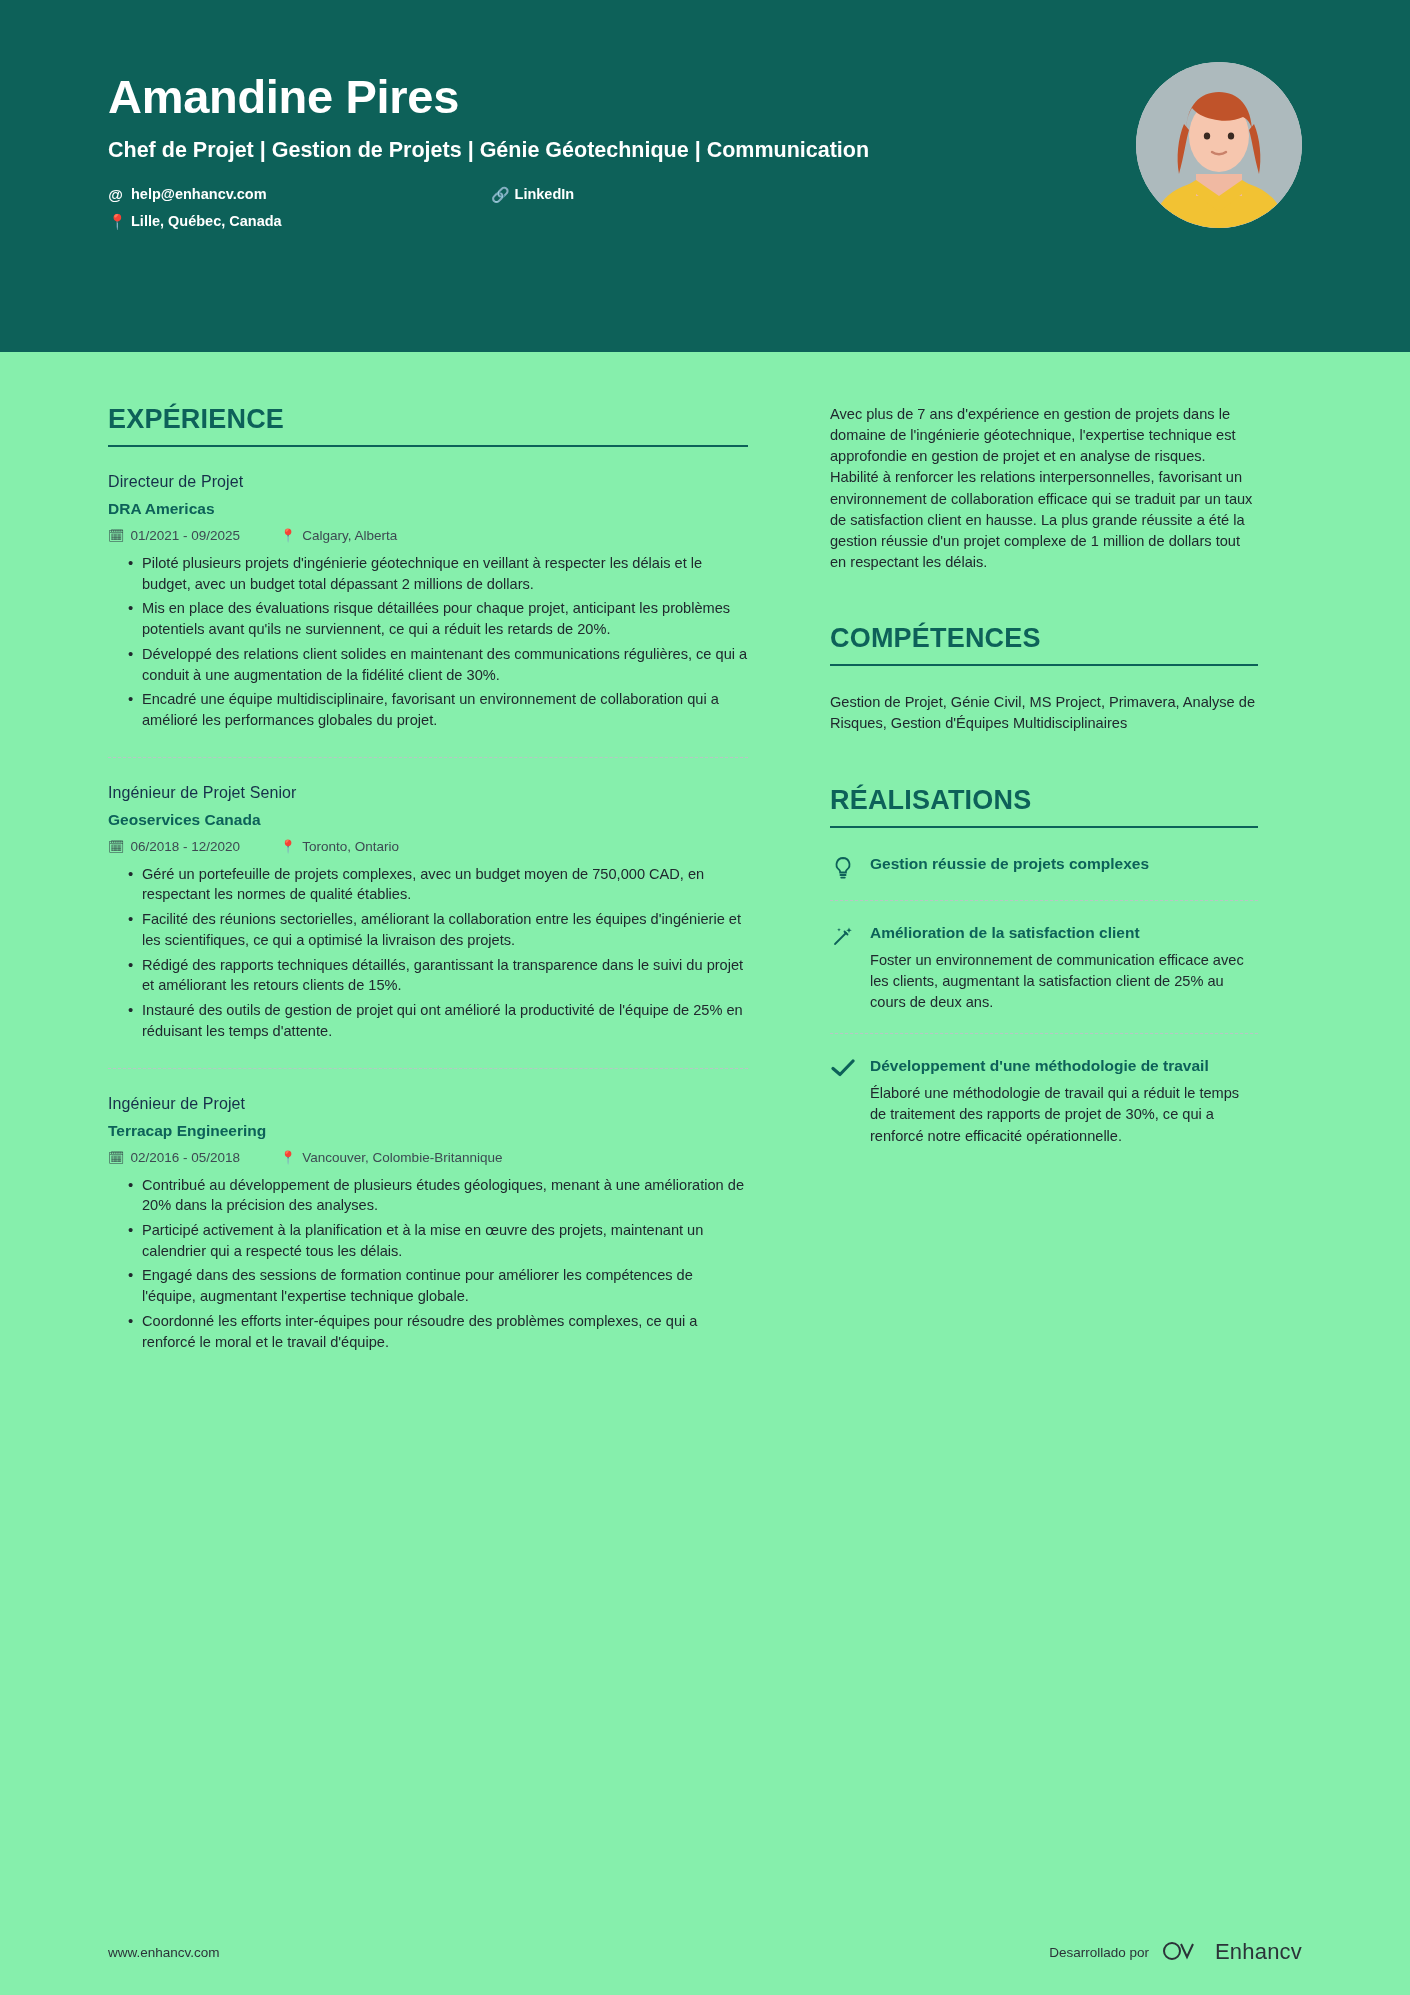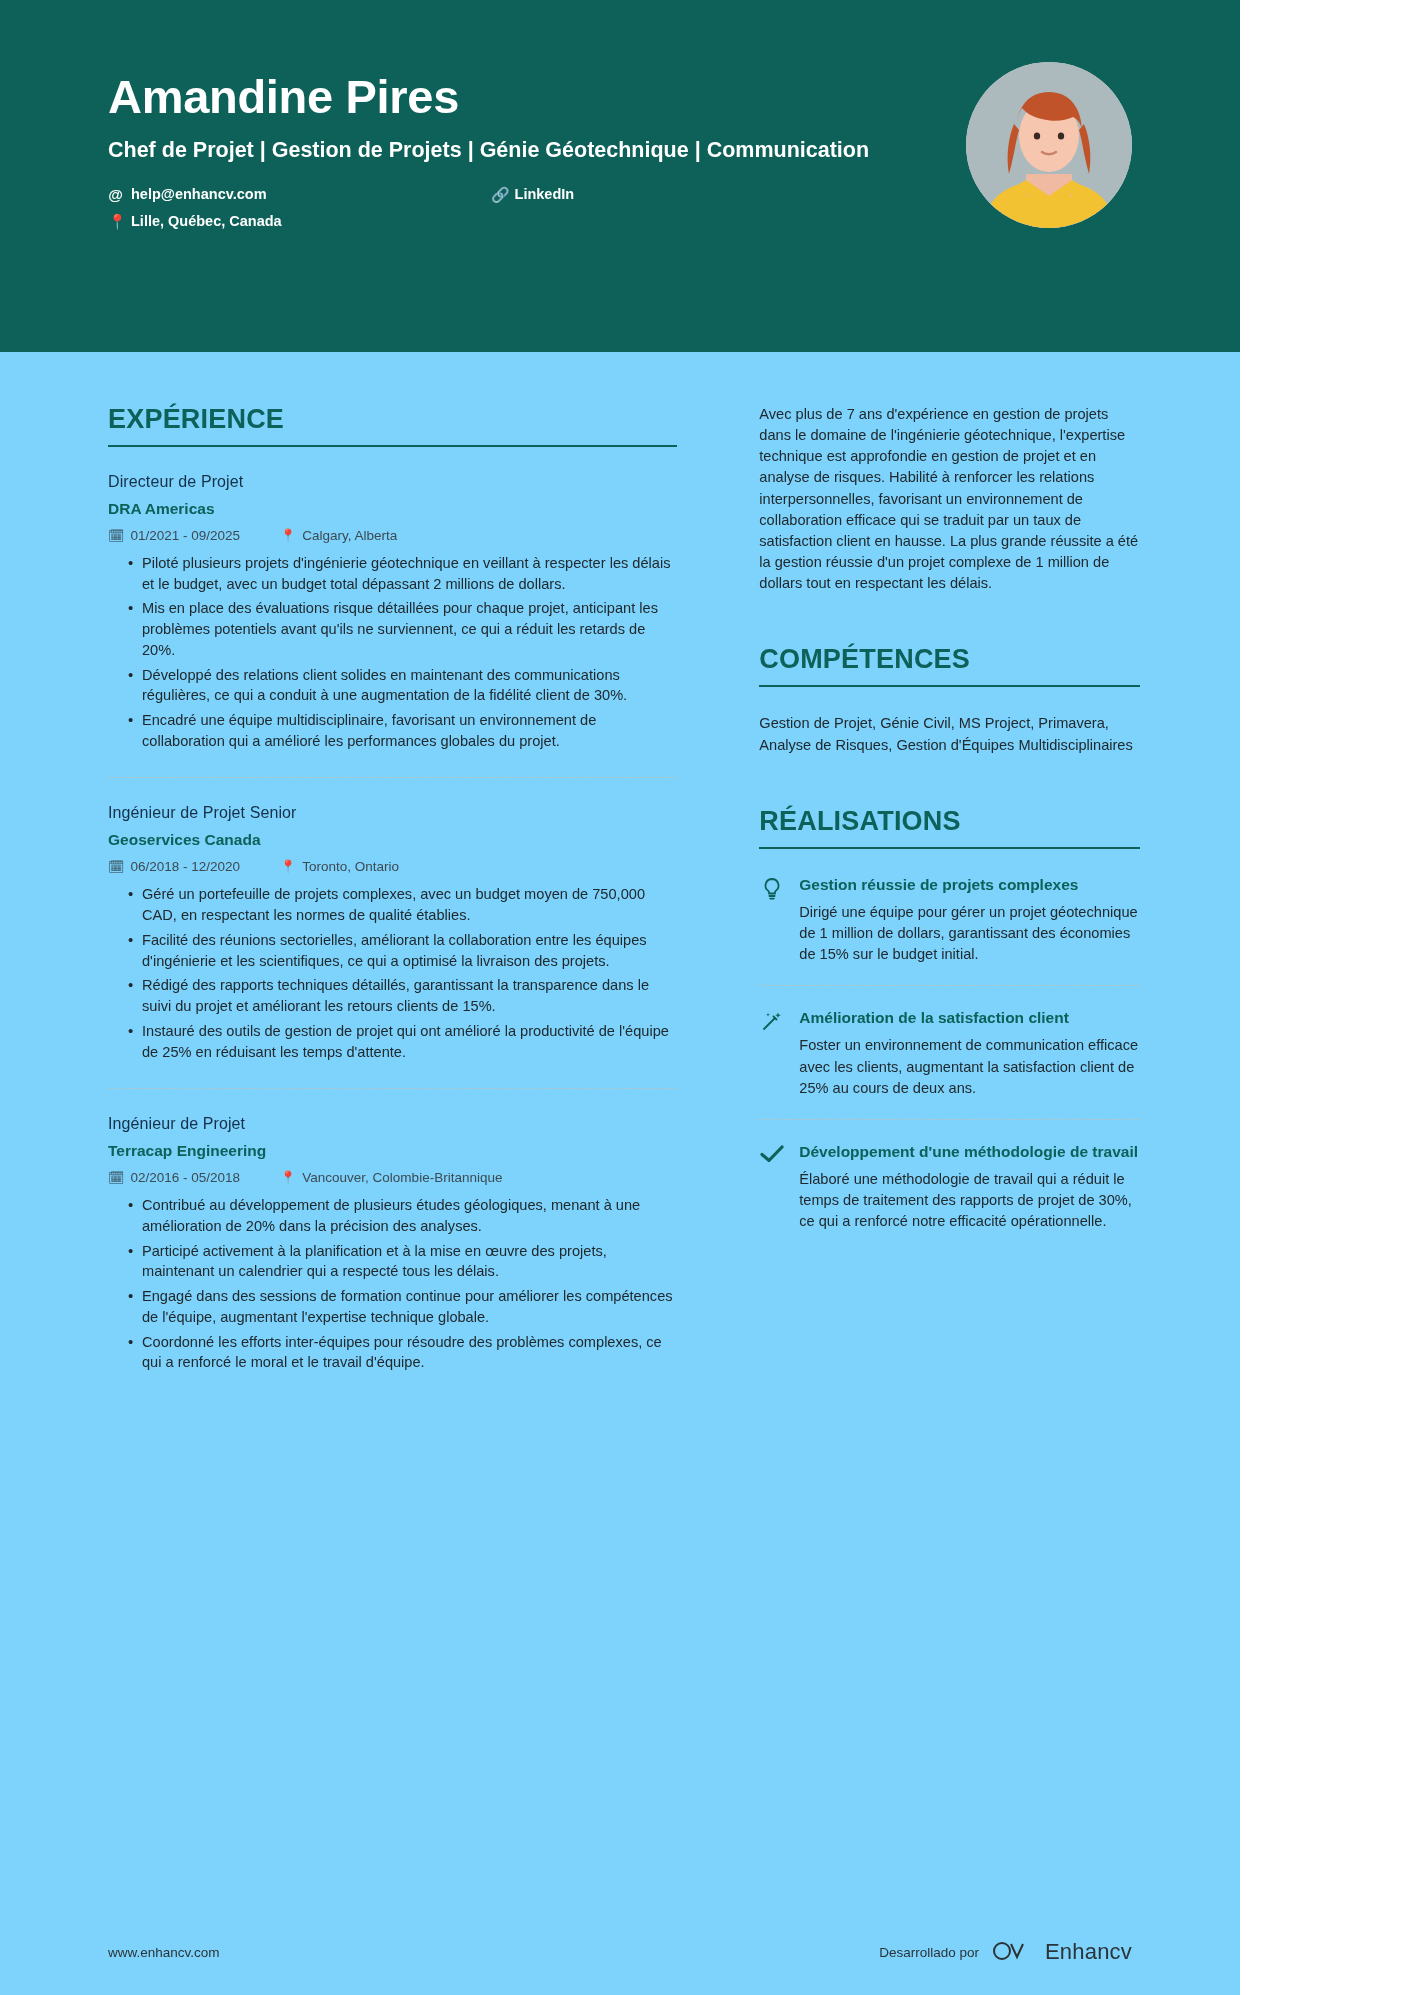--- a/index.html
+++ b/index.html
@@ -5,23 +5,23 @@
   * { box-sizing: border-box; margin: 0; padding: 0; }
   html, body {
     width: 1410px;
     height: 1995px;
     background: #ffffff;
     font-family: "Liberation Sans", sans-serif;
     color: #1f1f1f;
   }
   .page {
     position: relative;
-    width: 1240px;
+    width: 1410px;
     height: 1995px;
-    background: #7dd3fc;
+    background: #86efac;
     overflow: hidden;
   }
 
   
   .header {
     background: #0d6159;
     color: #ffffff;
     height: 352px;
     padding: 70px 100px 0 108px;
     position: relative;
@@ -326,21 +326,20 @@
 
         <div class="ach">
           <div class="ach-icon">
             <svg width="20" height="24" viewBox="0 0 20 24" fill="none" stroke="#0d6159" stroke-width="1.8">
               <path d="M10 2a6.5 6.5 0 0 0-4 11.6c.7.6 1.1 1.3 1.1 2.1v.8h5.8v-.8c0-.8.4-1.5 1.1-2.1A6.5 6.5 0 0 0 10 2z"></path>
               <path d="M7.4 19h5.2M8.2 21.6h3.6" stroke-linecap="round"></path>
             </svg>
           </div>
           <div class="ach-body">
             <div class="ach-title">Gestion réussie de projets complexes</div>
-            <div class="ach-desc">Dirigé une équipe pour gérer un projet géotechnique de 1 million de dollars, garantissant des économies de 15% sur le budget initial.</div>
           </div>
         </div>
 
         <div class="ach">
           <div class="ach-icon">
             <svg width="22" height="22" viewBox="0 0 22 22" fill="none" stroke="#0d6159" stroke-width="1.8">
               <path d="M3 19L14 8" stroke-linecap="round"></path>
               <path d="M12.5 6.5l3 3" stroke-linecap="round"></path>
               <path d="M17 2.5l.8 2 2 .8-2 .8-.8 2-.8-2-2-.8 2-.8z" fill="#0d6159" stroke="none"></path>
               <path d="M7 3l.5 1.3L8.8 4.8 7.5 5.3 7 6.6 6.5 5.3 5.2 4.8 6.5 4.3z" fill="#0d6159" stroke="none"></path>

